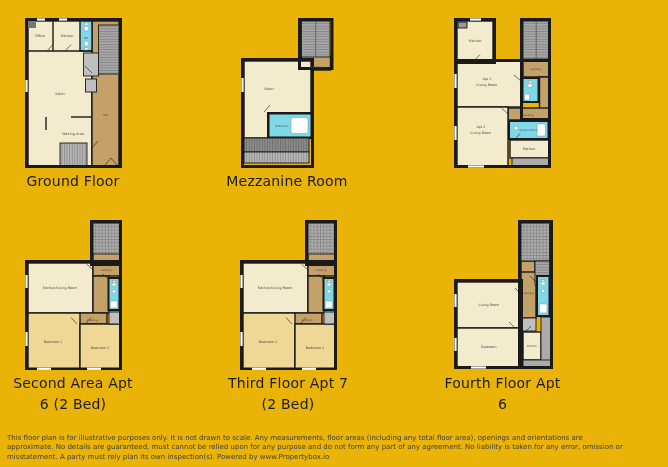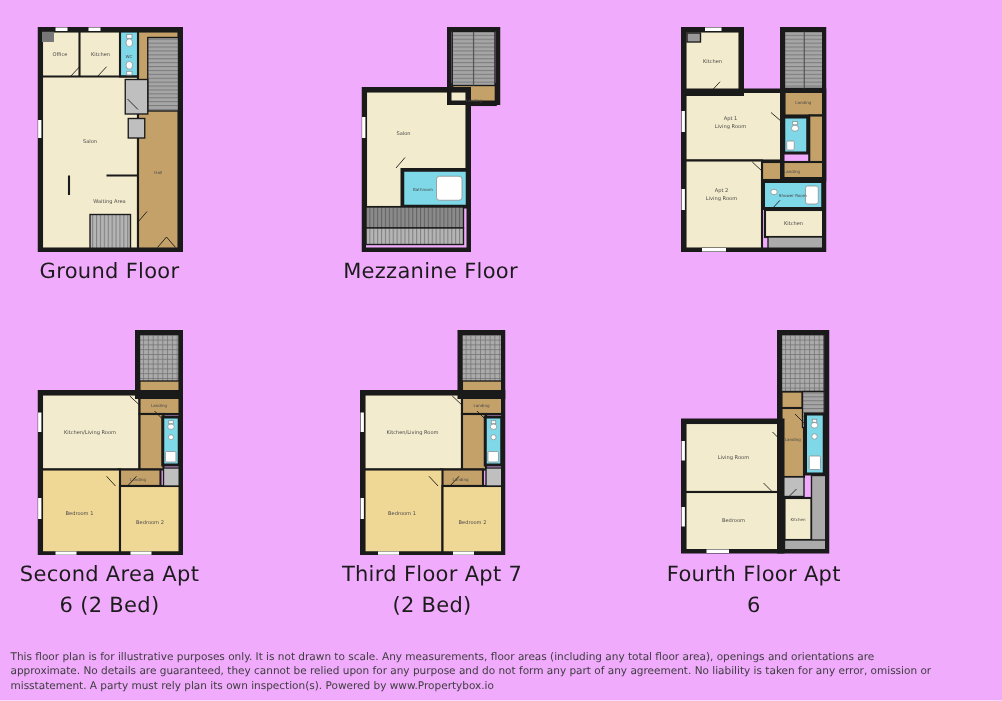--- a/index.html
+++ b/index.html
@@ -1,18 +1,18 @@
 <!DOCTYPE html>
 <html><head>
 <meta charset="utf-8">
 <style>
   *{box-sizing:border-box;margin:0;padding:0}
   html,body{background:#fff}
   body{width:668px;height:467px;position:relative;font-family:"DejaVu Sans","Liberation Sans",sans-serif}
-  .canvas{position:absolute;inset:0;background:#f0abfc;overflow:hidden}
+  .canvas{position:absolute;inset:0;background:#eab308;overflow:hidden}
   .plan{position:absolute;text-align:center}
   .plan svg{display:block;margin:0 auto}
   .plan-title{font-size:14px;line-height:21px;color:#1b1b1b;margin-top:3px;letter-spacing:.2px}
   .room{stroke:#1a1a1a;stroke-width:1.4}
   .cream{fill:#F3EBCD}
   .gold{fill:#EFD795}
   .tan{fill:#C3A169}
   .blue{fill:#7ED8E8}
   .grayBox{fill:#BFBFBF;stroke:#1a1a1a;stroke-width:.9}
   .thin{stroke:#1a1a1a;stroke-width:.9}
@@ -110,21 +110,21 @@
       <rect x="3" y="120" width="65" height="14" fill="url(#stepsVd)" class="thin"></rect>
       <rect x="3" y="134" width="65" height="11" fill="url(#stepsV)" class="thin"></rect>
       <rect class="outline" x="58.5" y="1.5" width="32.5" height="49"></rect>
       <rect class="outline" x="1.5" y="41.5" width="70" height="107"></rect>
       <line class="win" x1="1.5" y1="60" x2="1.5" y2="74"></line>
       <line class="door" x1="23" y1="94" x2="29" y2="87"></line>
       <text class="rlabel" x="28" y="72">Salon</text>
       <text class="rlabel sm" x="75" y="50">Landing</text>
       <text class="rlabel sm" x="41" y="109">Bathroom</text>
     </svg>
-    <figcaption class="plan-title">Mezzanine Floor</figcaption>
+    <figcaption class="plan-title">Mezzanine Room</figcaption>
   </figure>
 
   <figure class="plan" style="left:440px;top:18px;width:125px">
     <svg width="97" height="150" viewBox="0 0 97 150">
       <rect class="cream room" x="3" y="3" width="36" height="40"></rect>
       <rect x="4" y="4" width="9" height="6" fill="#999" class="thin"></rect>
       <rect class="tan room" x="69" y="41" width="26.5" height="18"></rect>
       <rect class="cream room" x="3" y="43" width="64" height="46"></rect>
       <rect class="tan room" x="85.5" y="59" width="10" height="43"></rect>
       <rect class="tan room" x="54" y="90" width="41.5" height="12"></rect>
@@ -299,17 +299,17 @@
       <text class="rlabel" x="36" y="86">Living Room</text>
       <text class="rlabel sm" x="75.5" y="74">Landing</text>
       <text class="rlabel" x="36" y="128">Bedroom</text>
       <text class="rlabel sm" x="79" y="127">Kitchen</text>
     </svg>
     <figcaption class="plan-title">Fourth Floor Apt 6</figcaption>
   </figure>
 
   <div class="disclaimer">
     <div>This floor plan is for illustrative purposes only. It is not drawn to scale. Any measurements, floor areas (including any total floor area), openings and orientations are</div>
-    <div>approximate. No details are guaranteed, they cannot be relied upon for any purpose and do not form any part of any agreement. No liability is taken for any error, omission or</div>
+    <div>approximate. No details are guaranteed, must cannot be relied upon for any purpose and do not form any part of any agreement. No liability is taken for any error, omission or</div>
     <div>misstatement. A party must rely plan its own inspection(s). Powered by www.Propertybox.io</div>
   </div>
 
 </div>
 
 </body></html>

